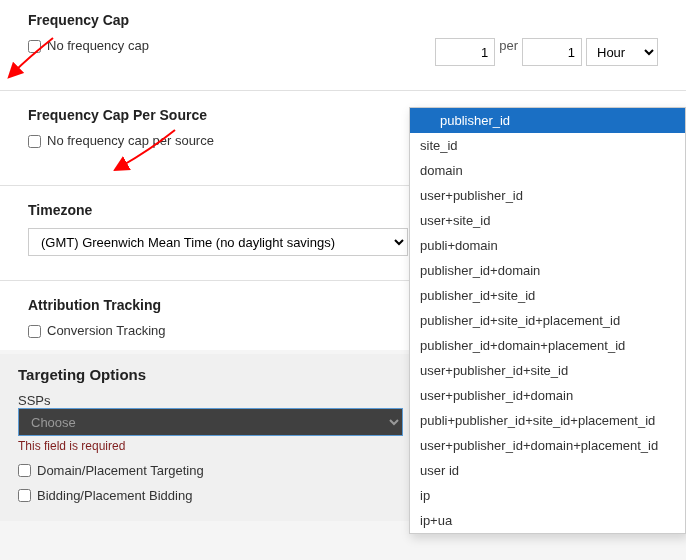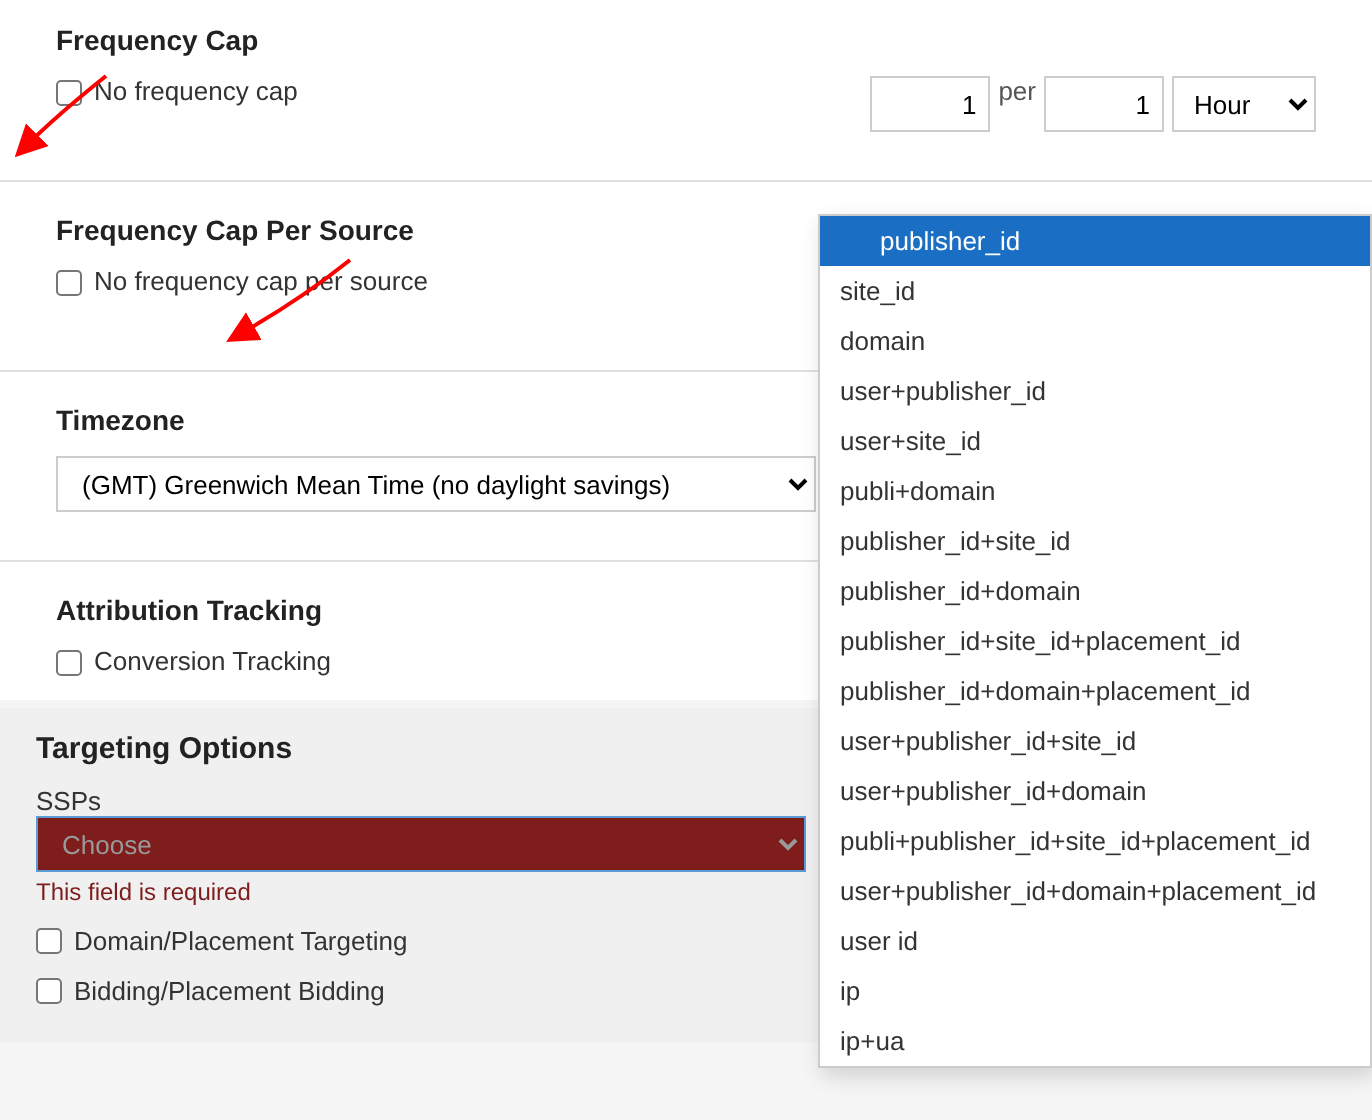--- a/index.html
+++ b/index.html
@@ -108,21 +108,21 @@
       font-weight: normal;
       font-size: 13px;
       margin-bottom: 0;
     }
     .choose-select {
       width: 385px;
       border: 1px solid #5b9bd5;
       padding: 4px 8px;
       font-size: 13px;
       height: 28px;
-      background: #7f1d1d;
+      background: #404040;
       color: #999;
     }
     .required-msg {
       color: #7f1d1d;
       font-size: 12px;
       margin-top: 3px;
     }
     .domain-check {
       display: flex;
       align-items: center;
@@ -269,22 +269,22 @@
   </div>
 </div>
 
 <div class="dropdown-overlay">
   <div class="dropdown-item selected">publisher_id</div>
   <div class="dropdown-item">site_id</div>
   <div class="dropdown-item">domain</div>
   <div class="dropdown-item">user+publisher_id</div>
   <div class="dropdown-item">user+site_id</div>
   <div class="dropdown-item">publi+domain</div>
+  <div class="dropdown-item">publisher_id+domain</div>
   <div class="dropdown-item">publisher_id+site_id</div>
-  <div class="dropdown-item">publisher_id+domain</div>
   <div class="dropdown-item">publisher_id+site_id+placement_id</div>
   <div class="dropdown-item">publisher_id+domain+placement_id</div>
   <div class="dropdown-item">user+publisher_id+site_id</div>
   <div class="dropdown-item">user+publisher_id+domain</div>
   <div class="dropdown-item">publi+publisher_id+site_id+placement_id</div>
   <div class="dropdown-item">user+publisher_id+domain+placement_id</div>
   <div class="dropdown-item">user id</div>
   <div class="dropdown-item">ip</div>
   <div class="dropdown-item">ip+ua</div>
 </div>

